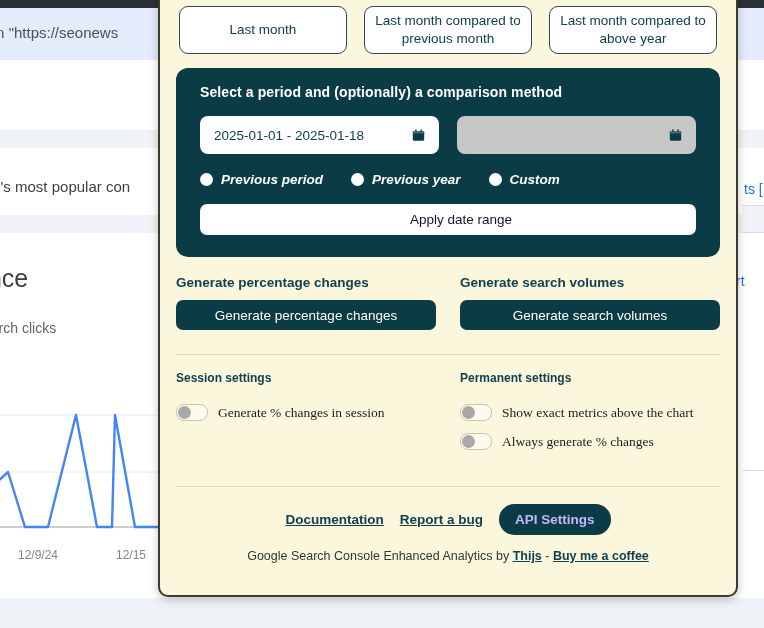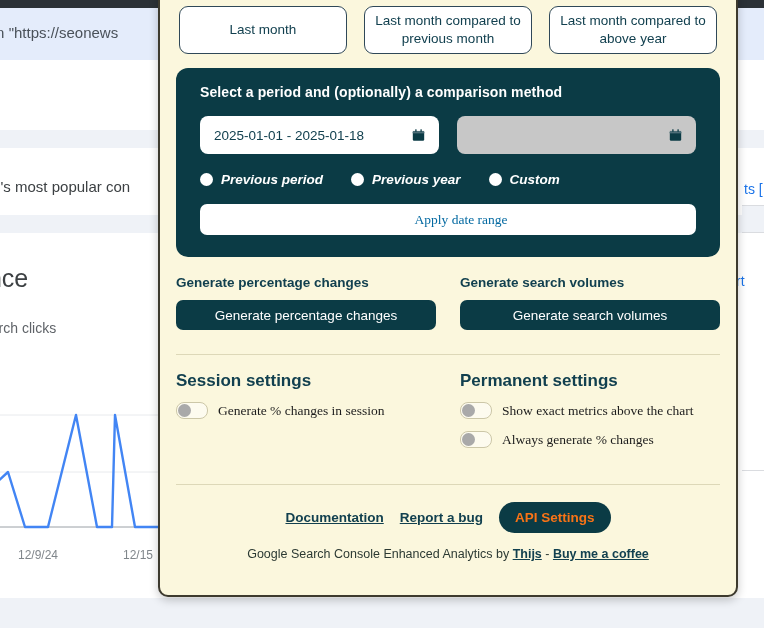--- a/index.html
+++ b/index.html
@@ -43,21 +43,21 @@
   }
   .bg-perf-sub {
     position: absolute; left: -24px; top: 320px;
     font-size: 14px; color: #5f6368; white-space: nowrap;
   }
   .bg-chart { position: absolute; left: 0; top: 390px; width: 200px; height: 175px; }
   .bg-xlabel {
     position: absolute; font-size: 12px; color: #80868b; white-space: nowrap;
   }
   .bg-xlabel-1 { left: 18px; top: 548px; }
-  .bg-xlabel-2 { left: 123px; top: 548px; }
+  .bg-xlabel-2 { left: 116px; top: 548px; }
   .bg-footer-strip {
     position: absolute; left: 0; top: 598px; width: 764px; height: 30px;
     background: #eff2f7;
   }
   .bg-right-text {
     position: absolute; font-size: 14px; color: #1a73e8; white-space: nowrap;
   }
   .bg-right-a { left: 744px; top: 181px; }
   .bg-right-b { left: 736px; top: 273px; }
   .bg-right-line {
@@ -140,22 +140,22 @@
     background: #ffffff; margin-right: 8px; flex: none;
   }
   .radio-label { color: #ffffff; font-size: 13.5px; font-weight: bold; font-style: italic; }
 
   
   .apply-btn {
     margin-top: 17px;
     width: 100%; height: 31px;
     background: #ffffff;
     border: none; border-radius: 7px;
-    color: #0369a1; font-size: 13.5px;
-    font-family: Liberation Serif, serif;
+    color: #0f172a; font-size: 13.5px;
+    font-family: Liberation Sans, sans-serif;
     cursor: pointer;
     padding-left: 32px;
   }
 
   
   .gen-row { display: flex; gap: 24px; margin-top: 18px; }
   .gen-col { flex: 1; }
   .gen-heading {
     color: #12404f; font-size: 13.5px; font-weight: bold; margin-bottom: 10px;
   }
@@ -168,21 +168,21 @@
     cursor: pointer;
   }
 
   
   .divider { height: 1px; background: #ddd8b8; margin: 24px 0 0 0; }
 
   
   .settings-row { display: flex; gap: 24px; margin-top: 16px; }
   .settings-col { flex: 1; }
   .settings-heading {
-    color: #12404f; font-size: 17px; font-weight: bold; margin-bottom: 11px;
+    color: #12404f; font-size: 12px; font-weight: bold; margin-bottom: 19px;
   }
   .toggle-item { display: flex; align-items: center; margin-bottom: 12px; cursor: pointer; }
   .toggle {
     width: 30px; height: 15px; border-radius: 8px;
     background: #fdfbef; border: 1px solid #ccc7a8;
     position: relative; margin-right: 10px; flex: none;
   }
   .toggle-knob {
     position: absolute; left: 1px; top: 1px;
     width: 13px; height: 13px; border-radius: 50%;
@@ -193,21 +193,21 @@
   
   .footer-links {
     display: flex; align-items: center; justify-content: center;
     gap: 16px; margin-top: 17px;
   }
   .flink {
     color: #12404f; font-size: 13.5px; font-weight: bold;
     text-decoration: underline; cursor: pointer;
   }
   .api-btn {
-    background: #0b3b45; color: #f97316;
+    background: #0b3b45; color: #c4b5fd;
     border: none; border-radius: 16px;
     padding: 8px 16px; font-size: 13.5px; font-weight: bold;
     font-family: "Liberation Sans", sans-serif;
     cursor: pointer;
   }
   .credit {
     text-align: center; margin-top: 14px;
     font-size: 12.5px; color: #2c3a33;
   }
   .credit a, .credit .clink {

